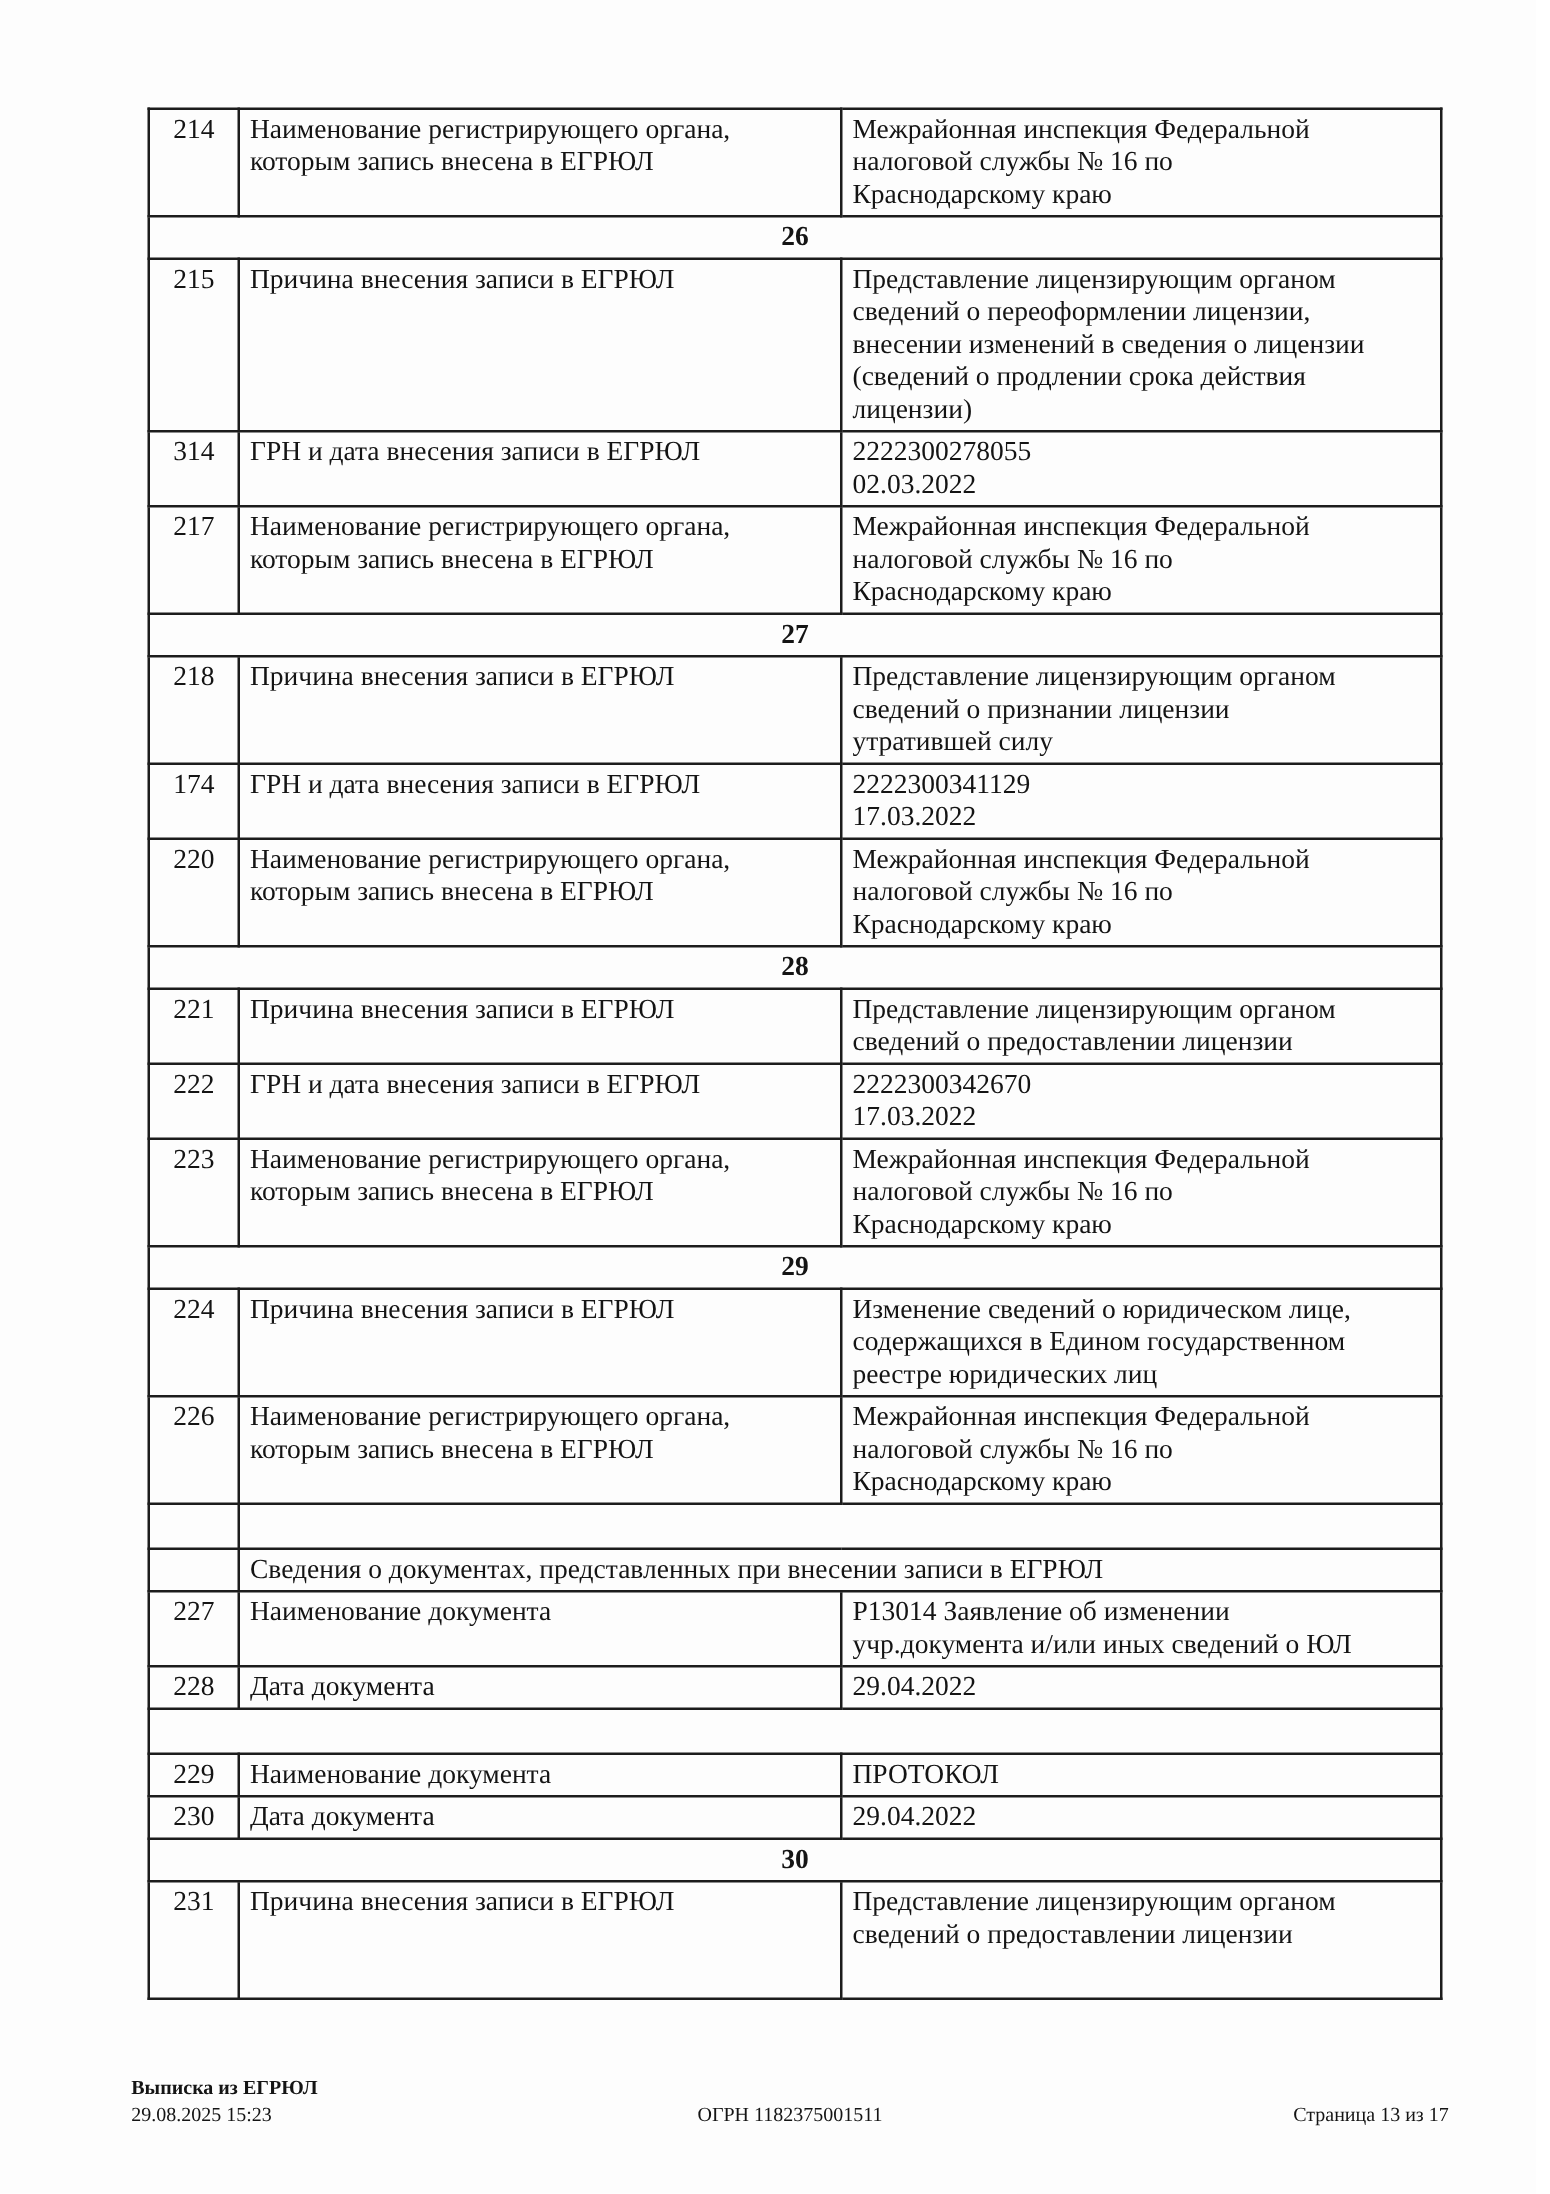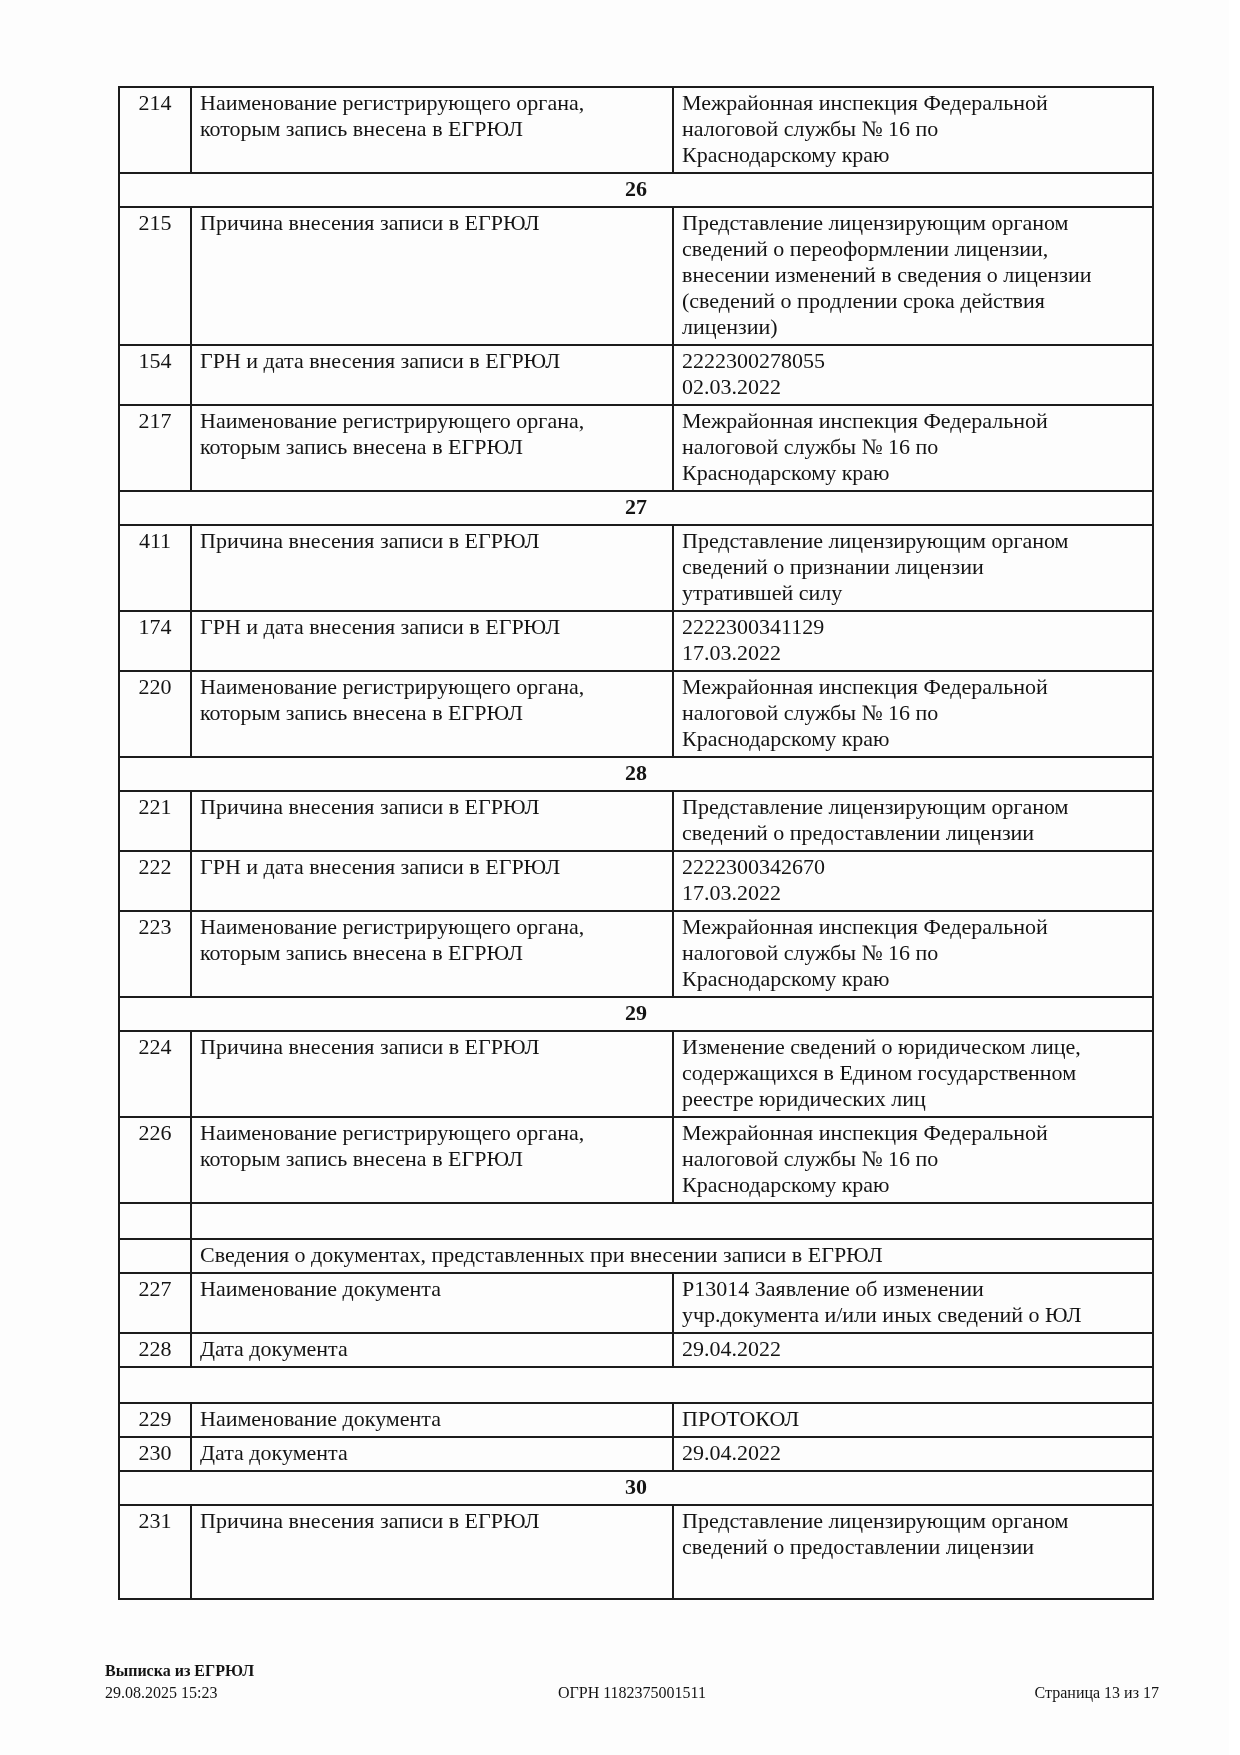--- a/index.html
+++ b/index.html
@@ -103,38 +103,38 @@
         <tr>
           <td class="num">215</td>
           <td>Причина внесения записи в ЕГРЮЛ</td>
           <td>Представление лицензирующим органом
 сведений о переоформлении лицензии,
 внесении изменений в сведения о лицензии
 (сведений о продлении срока действия
 лицензии)</td>
         </tr>
         <tr>
-          <td class="num">154</td>
+          <td class="num">314</td>
           <td>ГРН и дата внесения записи в ЕГРЮЛ</td>
           <td>2222300278055
 02.03.2022</td>
         </tr>
         <tr>
           <td class="num">217</td>
           <td>Наименование регистрирующего органа,
 которым запись внесена в ЕГРЮЛ</td>
           <td>Межрайонная инспекция Федеральной
 налоговой службы № 16 по
 Краснодарскому краю</td>
         </tr>
         <tr>
           <td colspan="3" class="section">27</td>
         </tr>
         <tr>
-          <td class="num">411</td>
+          <td class="num">218</td>
           <td>Причина внесения записи в ЕГРЮЛ</td>
           <td>Представление лицензирующим органом
 сведений о признании лицензии
 утратившей силу</td>
         </tr>
         <tr>
           <td class="num">174</td>
           <td>ГРН и дата внесения записи в ЕГРЮЛ</td>
           <td>2222300341129
 17.03.2022</td>

